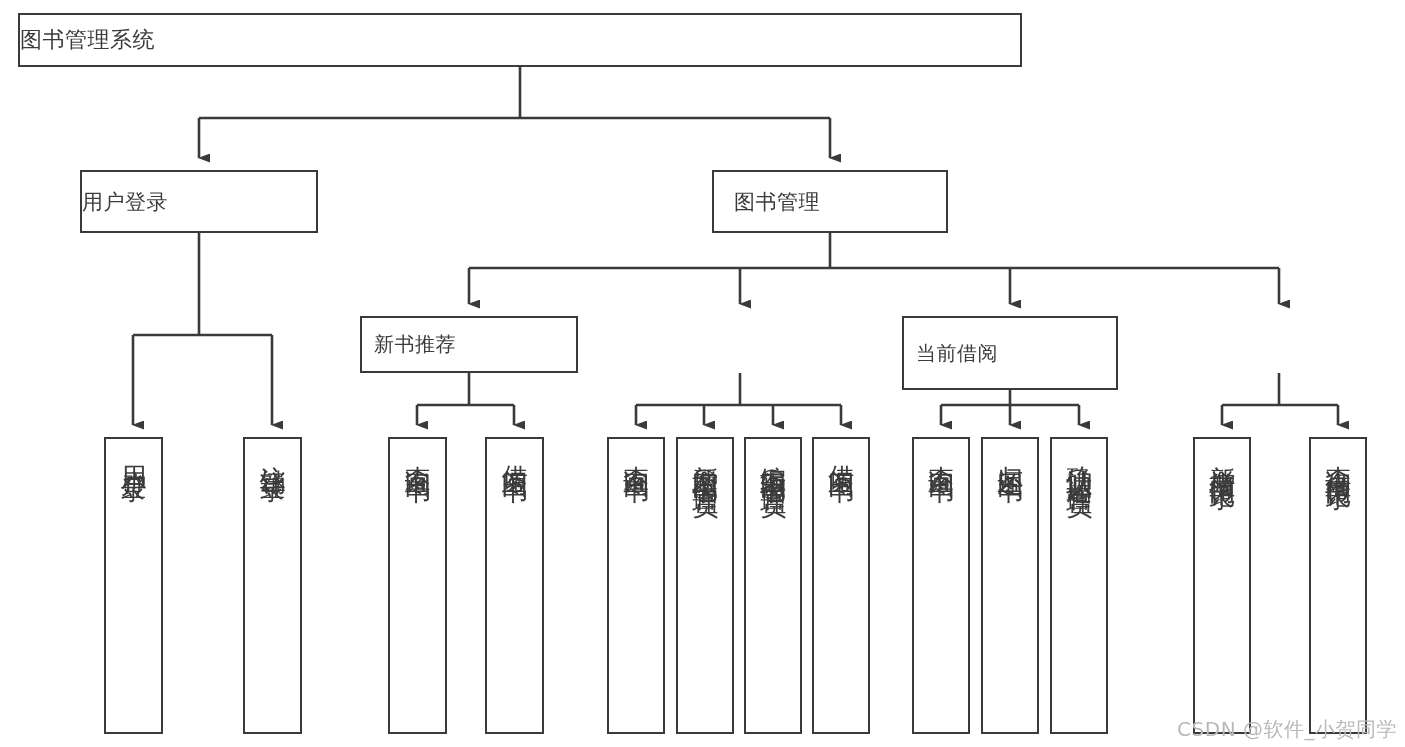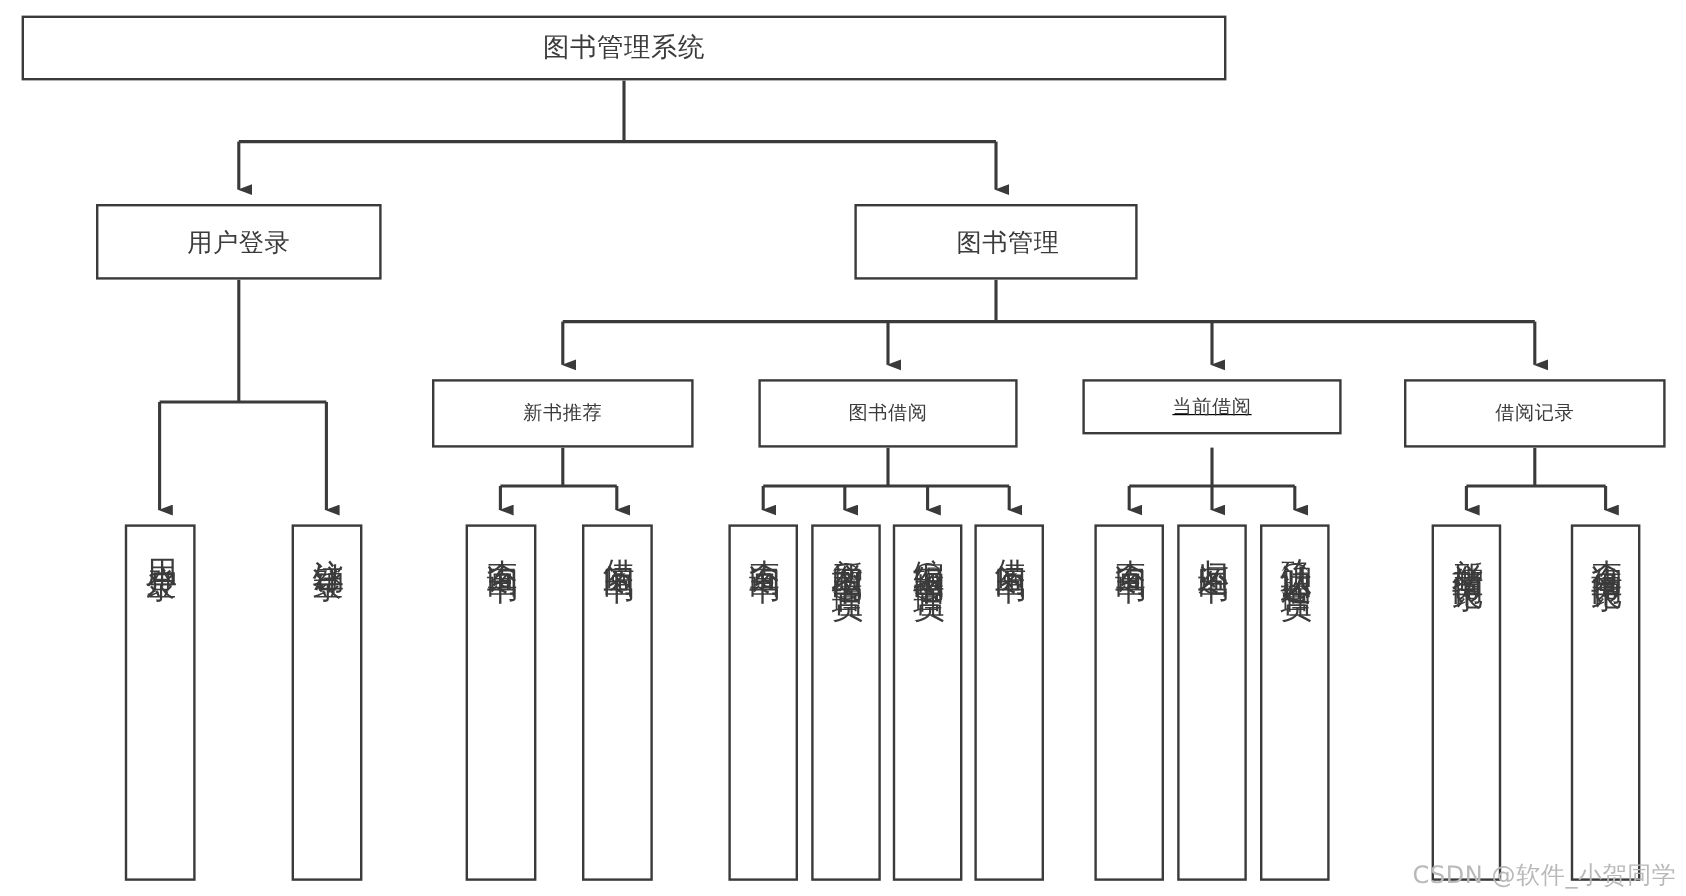--- a/index.html
+++ b/index.html
@@ -1,26 +1,26 @@
 <!DOCTYPE html>
 <html><head>
 <meta charset="utf-8">
 <style>
   html,body{margin:0;padding:0;background:#ffffff;}
   body{font-family:"DejaVu Sans","Liberation Sans",sans-serif;}
   #stage{position:relative;width:1405px;height:747px;background:#ffffff;overflow:hidden;}
   svg#wires{position:absolute;left:0;top:0;width:1405px;height:747px;pointer-events:none;}
 
   .node{position:absolute;box-sizing:border-box;background:#ffffff;
-        border:2.5px solid #3a3a3a;display:flex;align-items:center;justify-content:center;}
+        border:2.5px solid #3a3a3a;display:flex;align-items:center;}
   .node .lbl{color:#3b3b3b;white-space:nowrap;letter-spacing:0.5px;}
 
   .node.root .lbl{font-size:22px;}
   .node.lvl1 .lbl{font-size:21px;}
-  .node.lvl2 .lbl{font-size:16px;}
+  .node.lvl2 .lbl{font-size:20px;margin-left:12px;}
 
   
   .node.leaf{align-items:flex-start;justify-content:center;padding-top:6px;}
   .node.leaf .lbl{
     writing-mode:vertical-rl;
     text-orientation:upright;
     font-size:26px;
     line-height:1.05;
     letter-spacing:4px;
     white-space:nowrap;
@@ -92,28 +92,22 @@
   <div class="node lvl1" style="left:80px;top:170px;width:238px;height:63px;">
     <span class="lbl">用户登录</span>
   </div>
   <div class="node lvl1" style="left:712px;top:170px;width:236px;height:63px;padding-left:20px;">
     <span class="lbl">图书管理</span>
   </div>
 
   <div class="node lvl2" style="left:360px;top:316px;width:218px;height:57px;">
     <span class="lbl">新书推荐</span>
   </div>
-  <div class="node lvl2" style="left:632px;top:316px;width:216px;height:57px;">
-    <span class="lbl">图书借阅</span>
-  </div>
-  <div class="node lvl2" style="left:902px;top:316px;width:216px;height:46px;text-decoration:underline;">
+  <div class="node lvl2" style="left:902px;top:316px;width:216px;height:74px;">
     <span class="lbl">当前借阅</span>
-  </div>
-  <div class="node lvl2" style="left:1170px;top:316px;width:218px;height:57px;">
-    <span class="lbl">借阅记录</span>
   </div>
 
   <div class="node leaf" style="left:104px;top:437px;width:59px;height:297px;">
     <span class="lbl">用户登录</span>
   </div>
   <div class="node leaf" style="left:243px;top:437px;width:59px;height:297px;">
     <span class="lbl">注销登录</span>
   </div>
 
   <div class="node leaf" style="left:388px;top:437px;width:59px;height:297px;">

